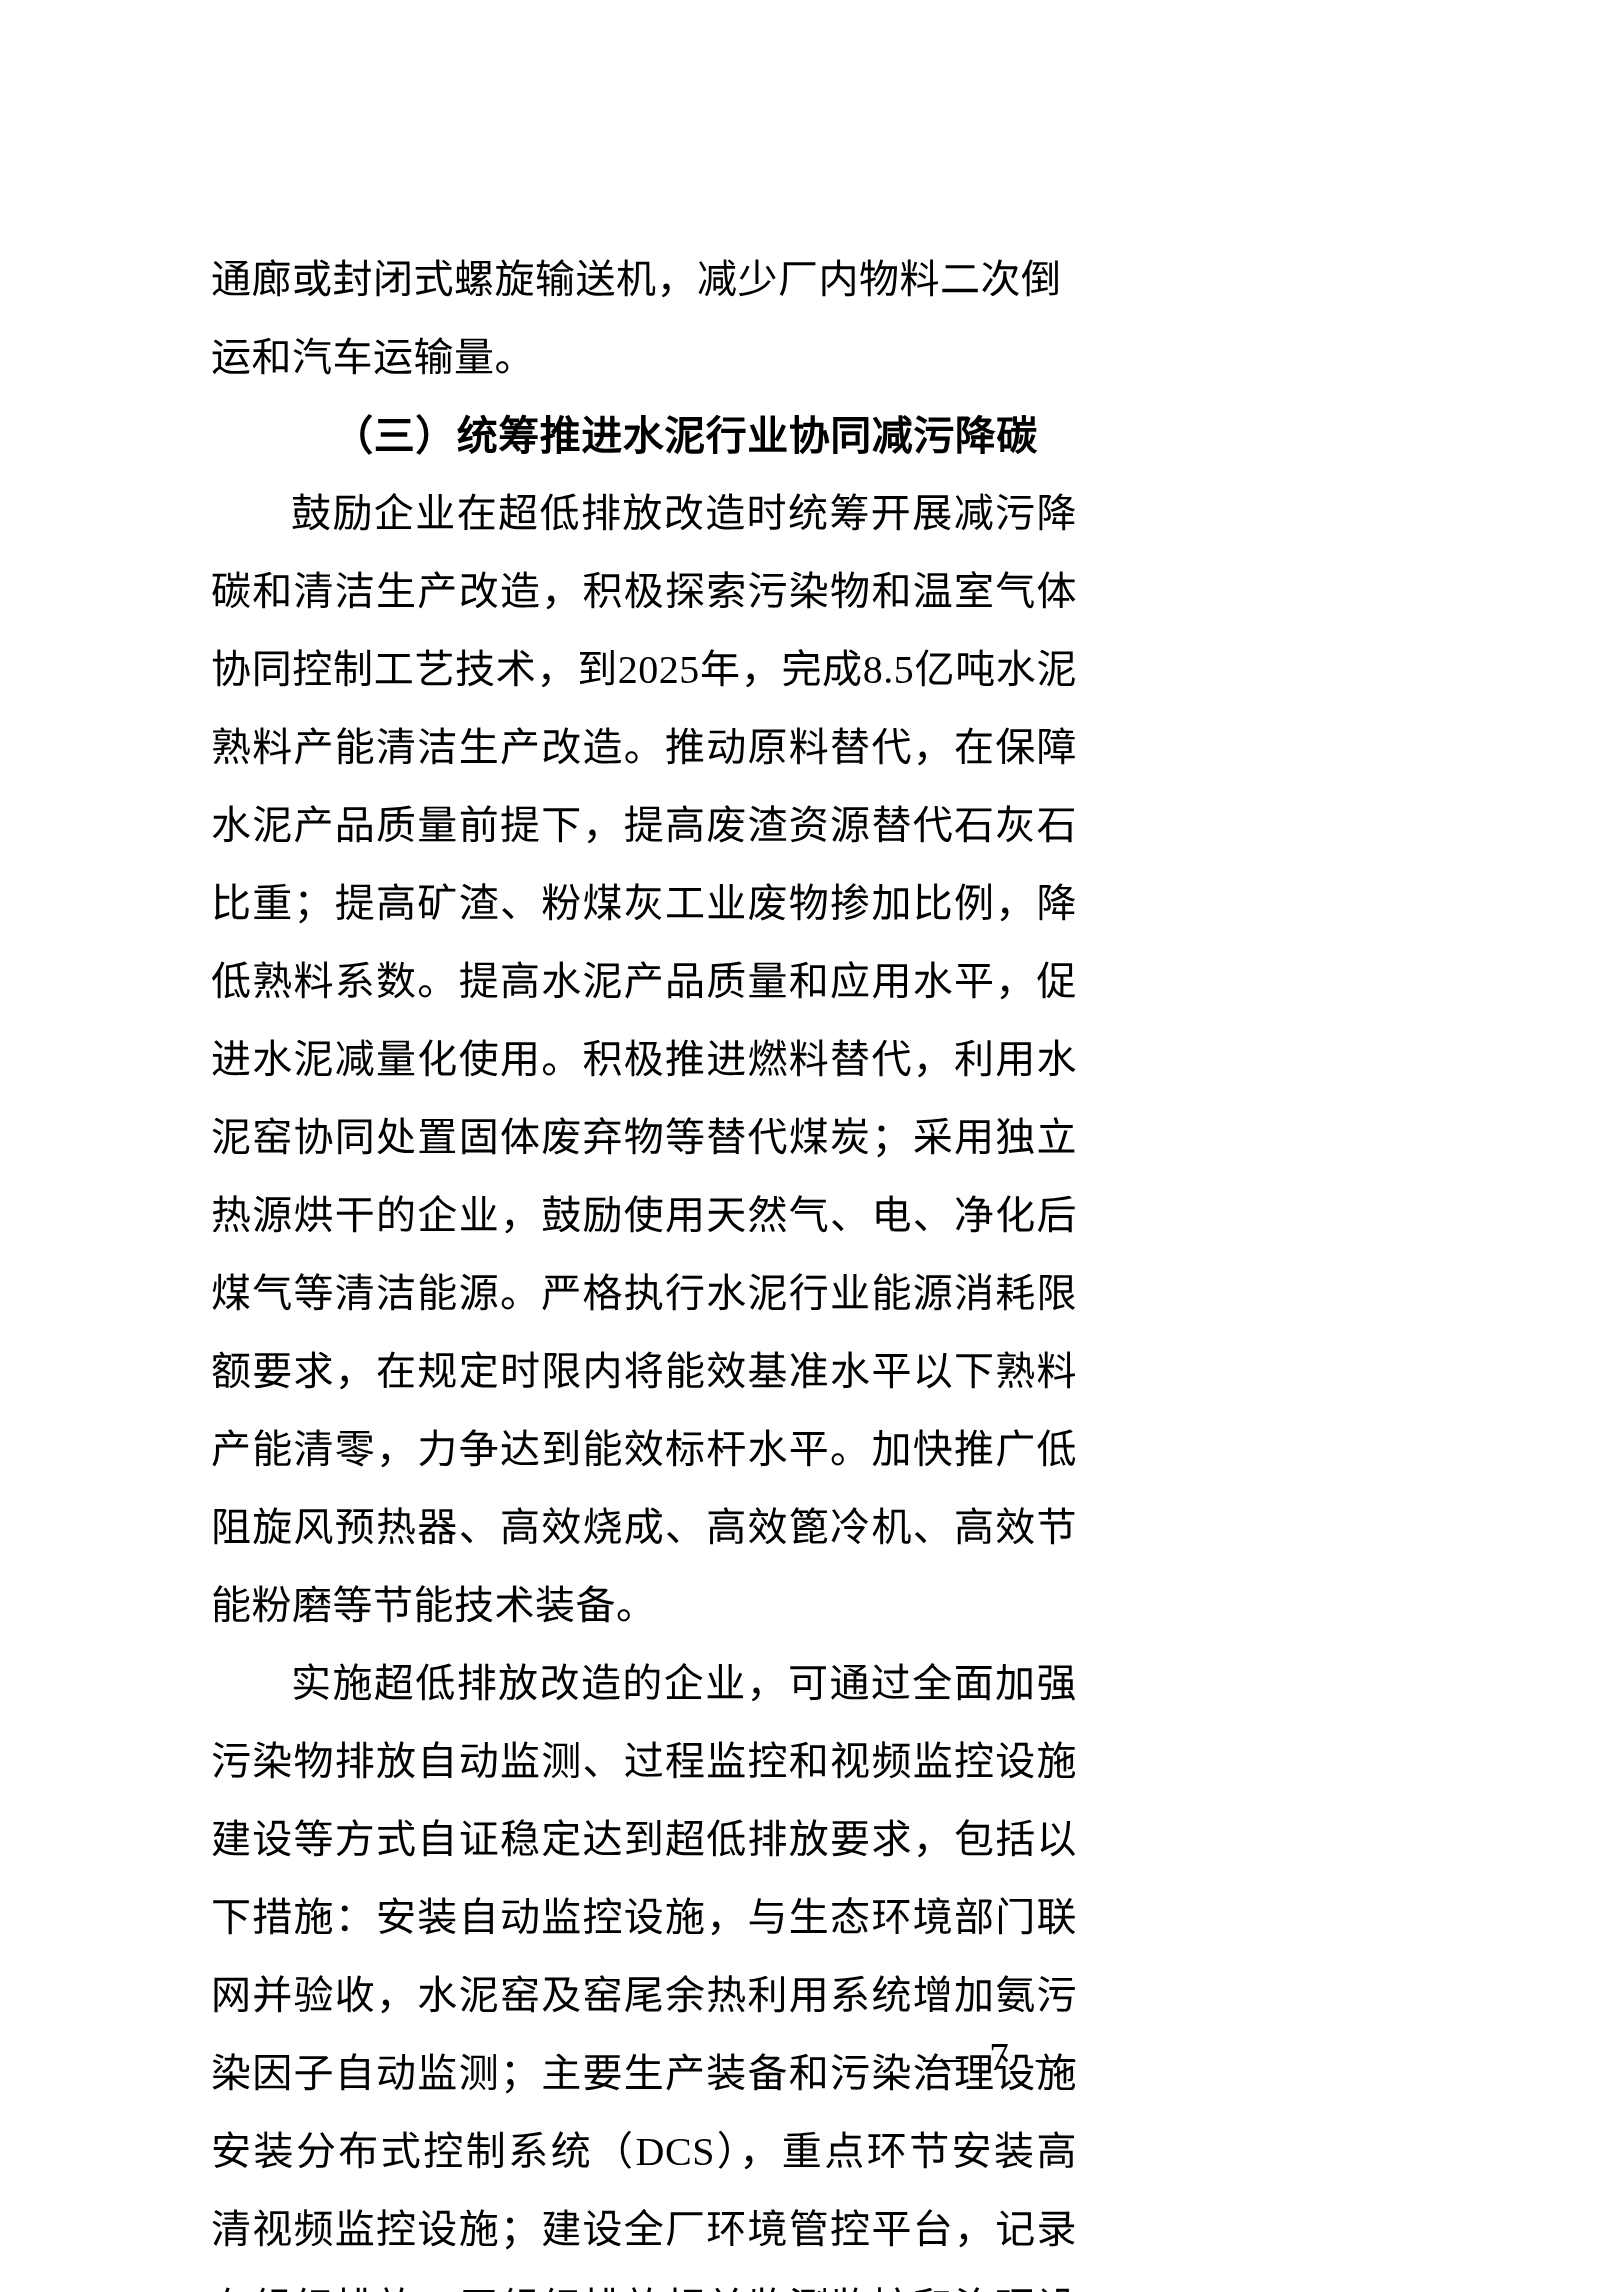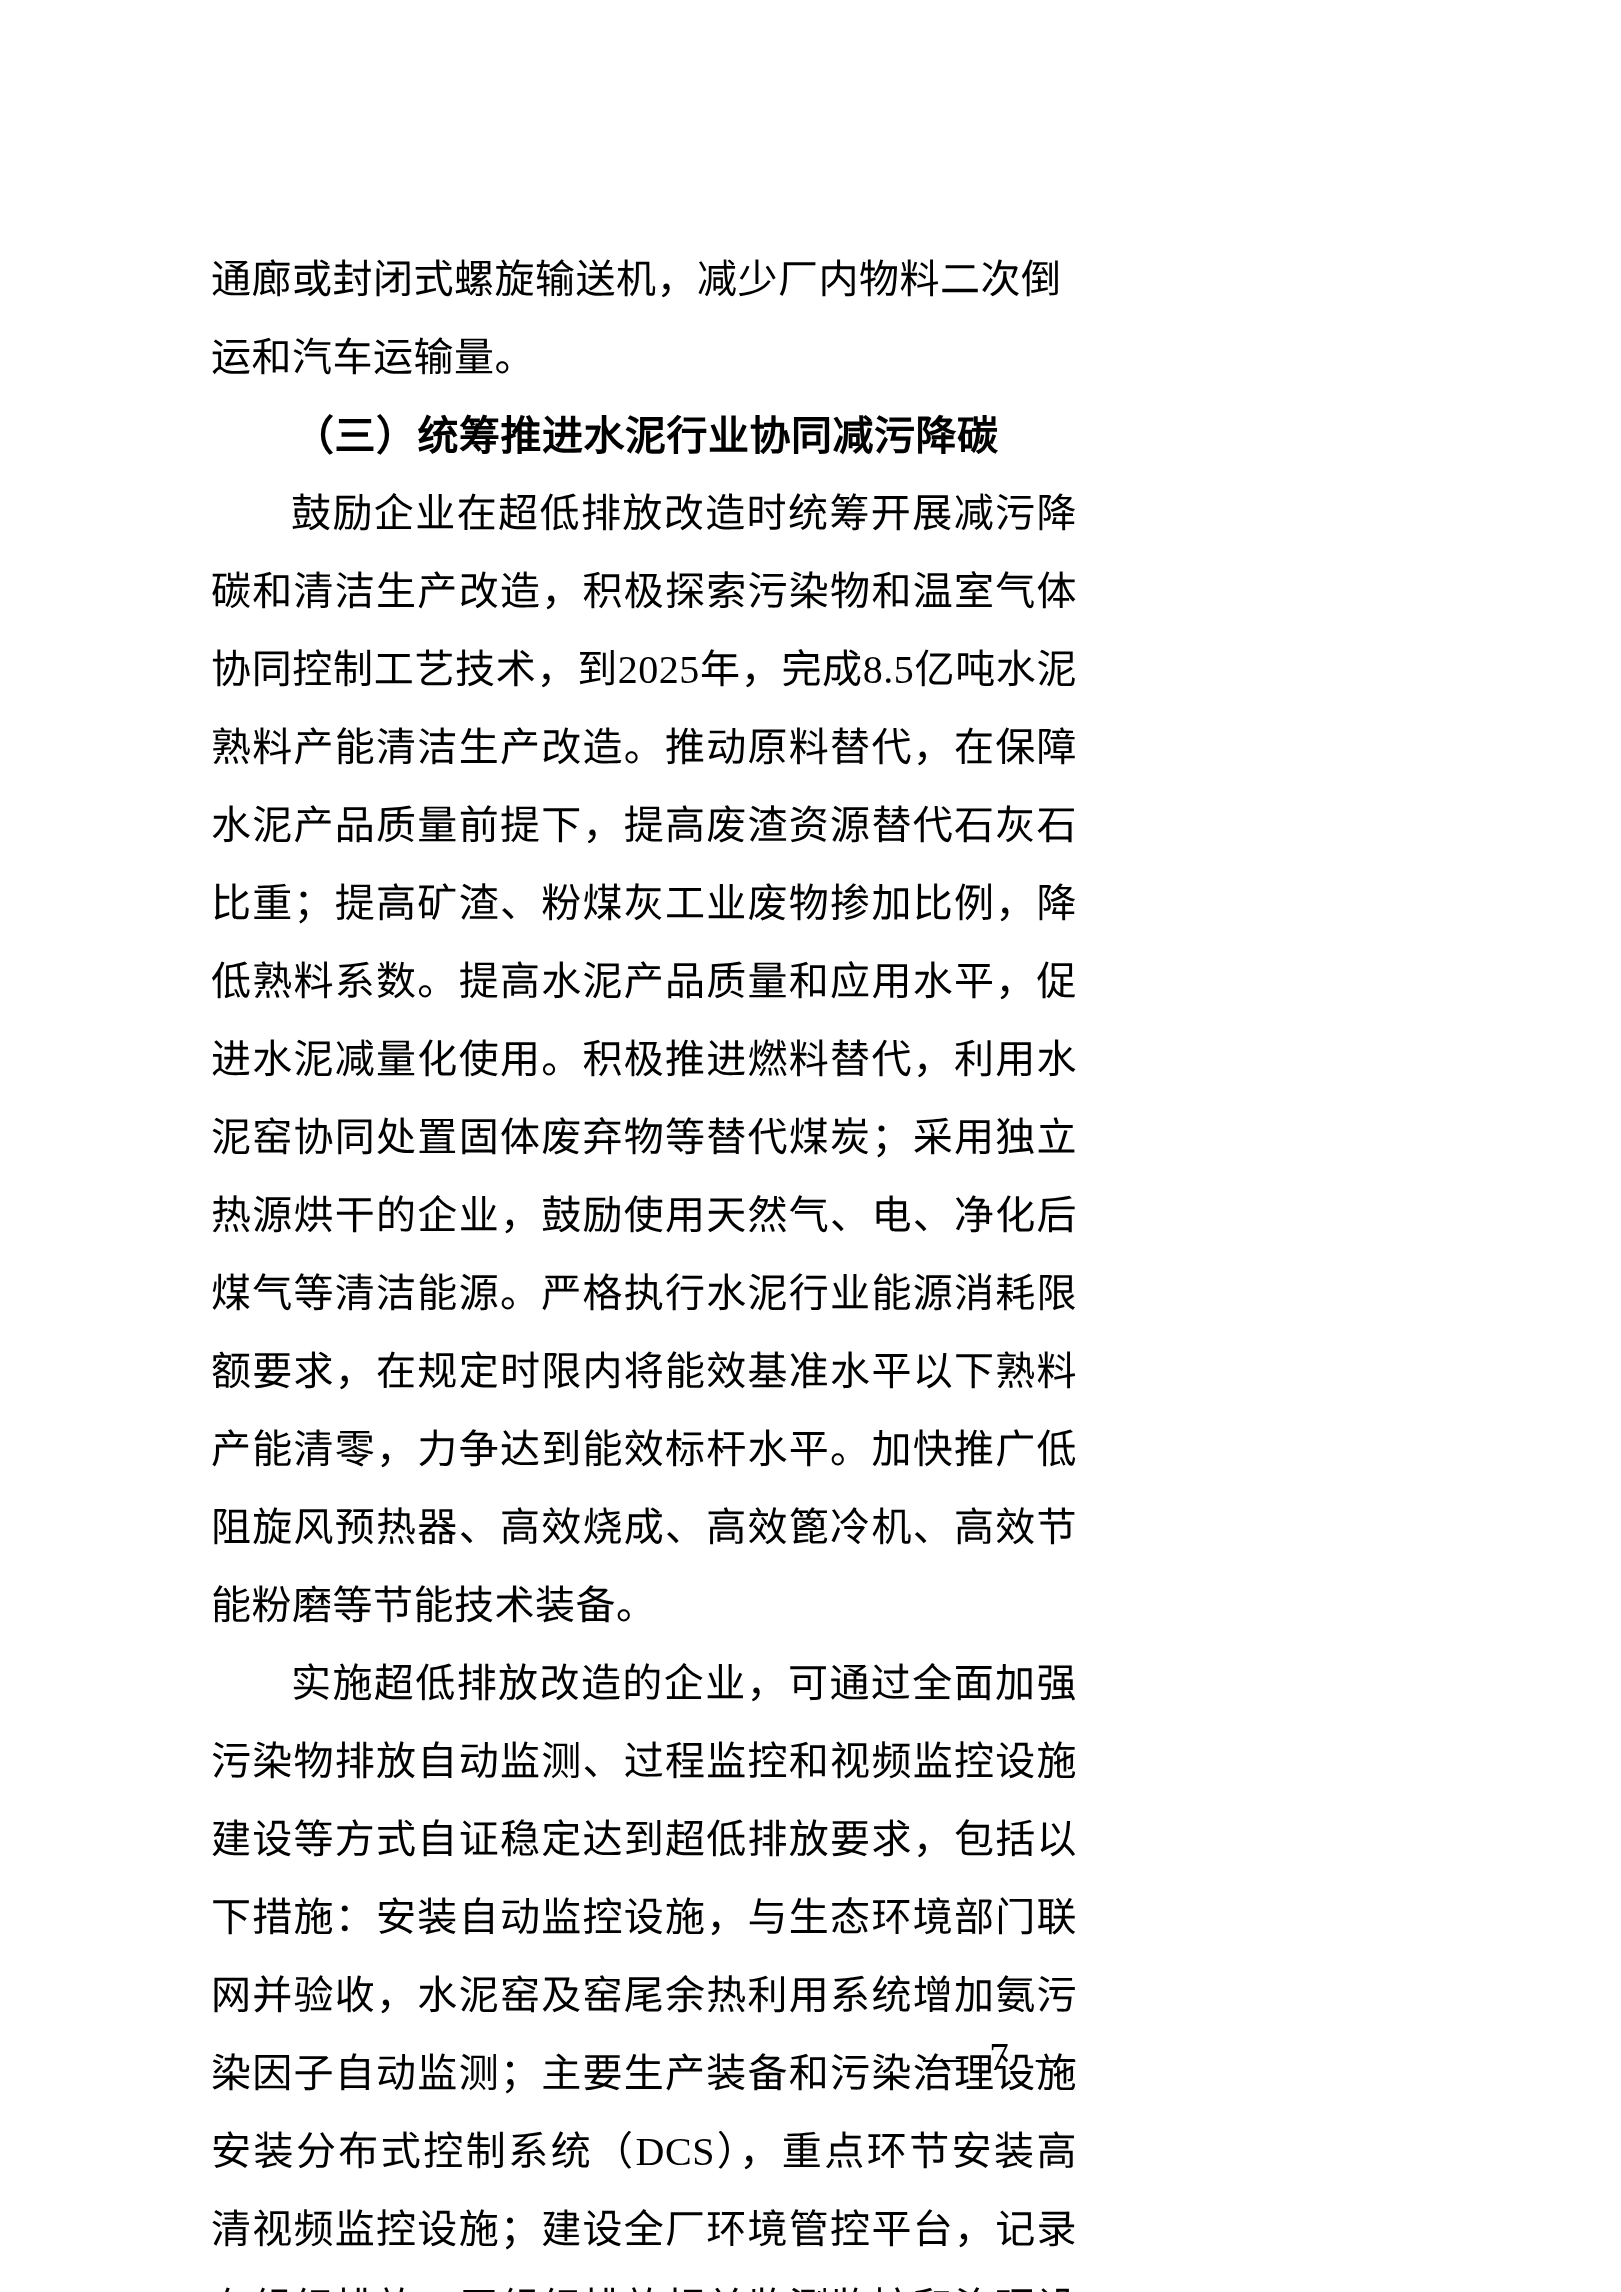--- a/index.html
+++ b/index.html
@@ -33,21 +33,21 @@
     text-indent: 2em;
   }
   .para.no-indent {
     text-indent: 0;
     text-align: left;
   }
   .heading {
     font-weight: bold;
     text-indent: 2em;
     font-size: 41px;
-    text-align: left;
+    text-align: center;
   }
   .page-number {
     position: absolute;
     top: 2029px;
     right: 208px;
     font-size: 39px;
     line-height: 55px;
     letter-spacing: 3.9px;
     word-spacing: 9.8px;
     color: #000000;

